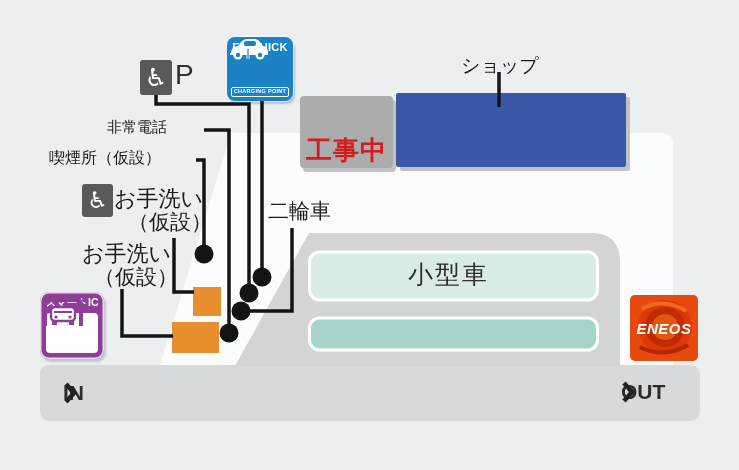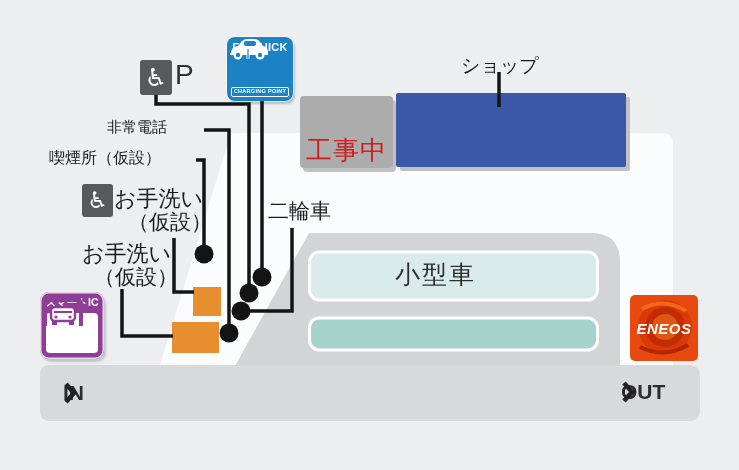--- a/index.html
+++ b/index.html
@@ -10,21 +10,21 @@
     color:#1b1b1b;
   }
   #stage svg{position:absolute;left:0;top:0;}
   .abs{position:absolute;}
   .jp{white-space:nowrap;line-height:1.05;}
   
   .construction{
     left:300px;top:96px;width:93px;height:72px;background:#acacac;border-radius:4px;
     box-shadow:3px 4px 0 #c0c2c4;display:flex;align-items:center;justify-content:center;
   }
-  .construction span{font-size:26px;font-weight:normal;color:#d31c1c;letter-spacing:1px;margin-top:36px;}
+  .construction span{font-size:26px;font-weight:bold;color:#d31c1c;letter-spacing:1px;margin-top:36px;}
   .shopbuilding{
     left:396px;top:93px;width:230px;height:74px;background:#3b57a8;
     box-shadow:4px 4px 0 #c0c2c4;border-radius:2px;
   }
   
   .barlabel{width:289px;text-align:center;font-size:25px;letter-spacing:2px;color:#2e2e2e;}
   
   .evsign{
     left:227px;top:37px;width:66px;height:64px;background:#1b82c6;border-radius:8px;
     box-shadow:0 0 0 1px rgba(255,255,255,.55),2px 3px 2px rgba(100,110,120,.35);
@@ -52,21 +52,21 @@
     display:flex;align-items:center;justify-content:center;}
   
   .shop-label{left:461px;top:56px;font-size:19px;}
   .phone-label{left:107px;top:119px;font-size:15px;}
   .smoke-label{left:49px;top:150px;font-size:16px;}
   .rest1a{left:114px;top:187px;font-size:22px;}
   .rest1b{left:128px;top:211px;font-size:21px;}
   .rest2a{left:82px;top:242px;font-size:22px;}
   .rest2b{left:94px;top:266px;font-size:21px;}
   .moto-label{left:268px;top:200px;font-size:21px;}
-  .small-label{left:291px;top:261px;}
+  .small-label{left:304px;top:261px;}
   .large-label{left:309px;top:321px;}
   
   .gate{display:flex;align-items:center;gap:4px;font-size:21px;font-weight:bold;color:#2c2c2e;}
   .ingate{left:63px;top:381px;}
   .outgate{left:621px;top:380px;}
 </style>
 </head>
 <body>
 
 <div id="stage">

